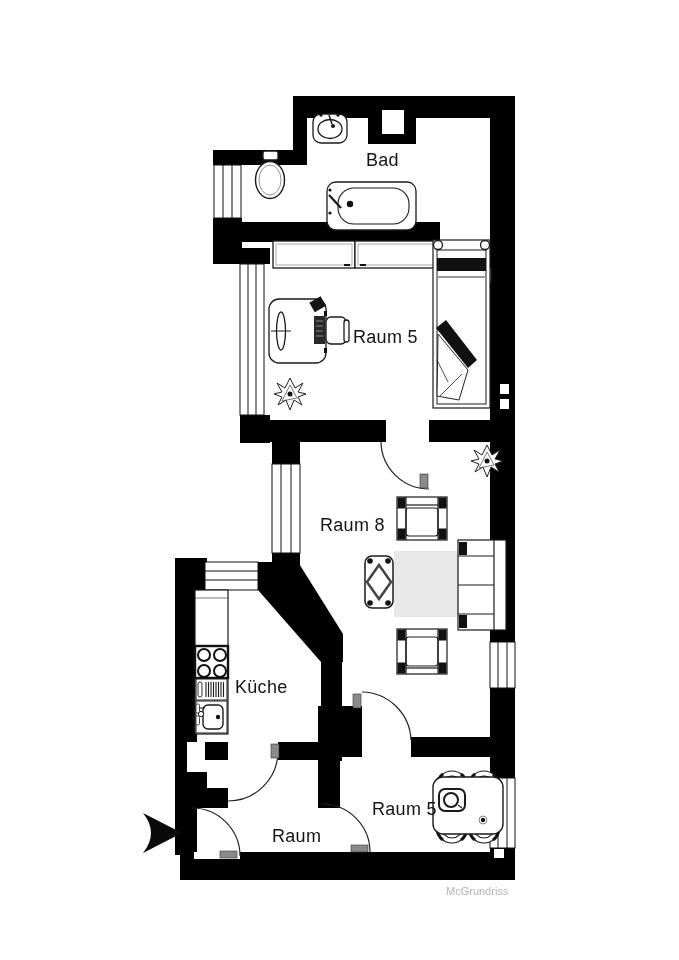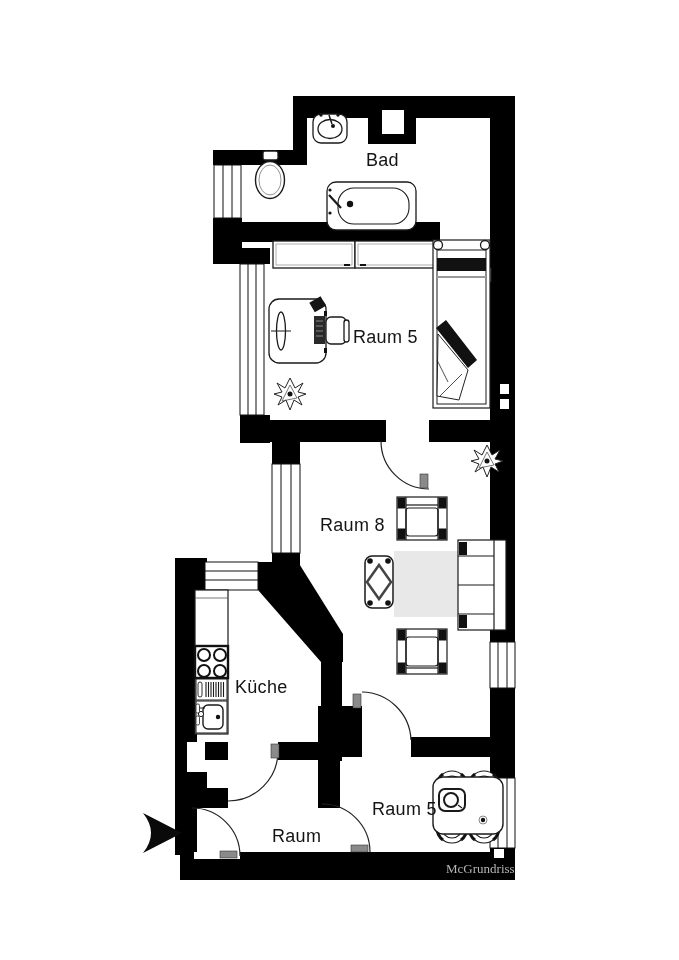--- a/index.html
+++ b/index.html
@@ -1,22 +1,22 @@
 <!DOCTYPE html>
 <html><head>
 <meta charset="utf-8">
 <style>
   html,body{margin:0;padding:0;background:#ffffff;}
   #plan{position:relative;width:679px;height:960px;background:#ffffff;overflow:hidden;
         font-family:"Liberation Sans",sans-serif;}
   #plan svg{position:absolute;left:0;top:0;}
   .room-label{position:absolute;font-size:18px;color:#141414;white-space:nowrap;
               letter-spacing:.3px;font-family:"Liberation Sans",sans-serif;}
-  .watermark{position:absolute;font-size:13px;color:#b5b5b5;white-space:nowrap;
-             font-family:Liberation Serif, serif;}
+  .watermark{position:absolute;font-size:11px;color:#b5b5b5;white-space:nowrap;
+             font-family:Liberation Sans, sans-serif;margin-top:24px;}
 </style>
 </head>
 <body>
 
 <div id="plan">
 <svg width="679" height="960" viewBox="0 0 679 960">
 
   <g fill="#000000" stroke="none">
     <rect x="293" y="96" width="222" height="22"></rect>
     <rect x="368" y="118" width="48" height="26"></rect>

